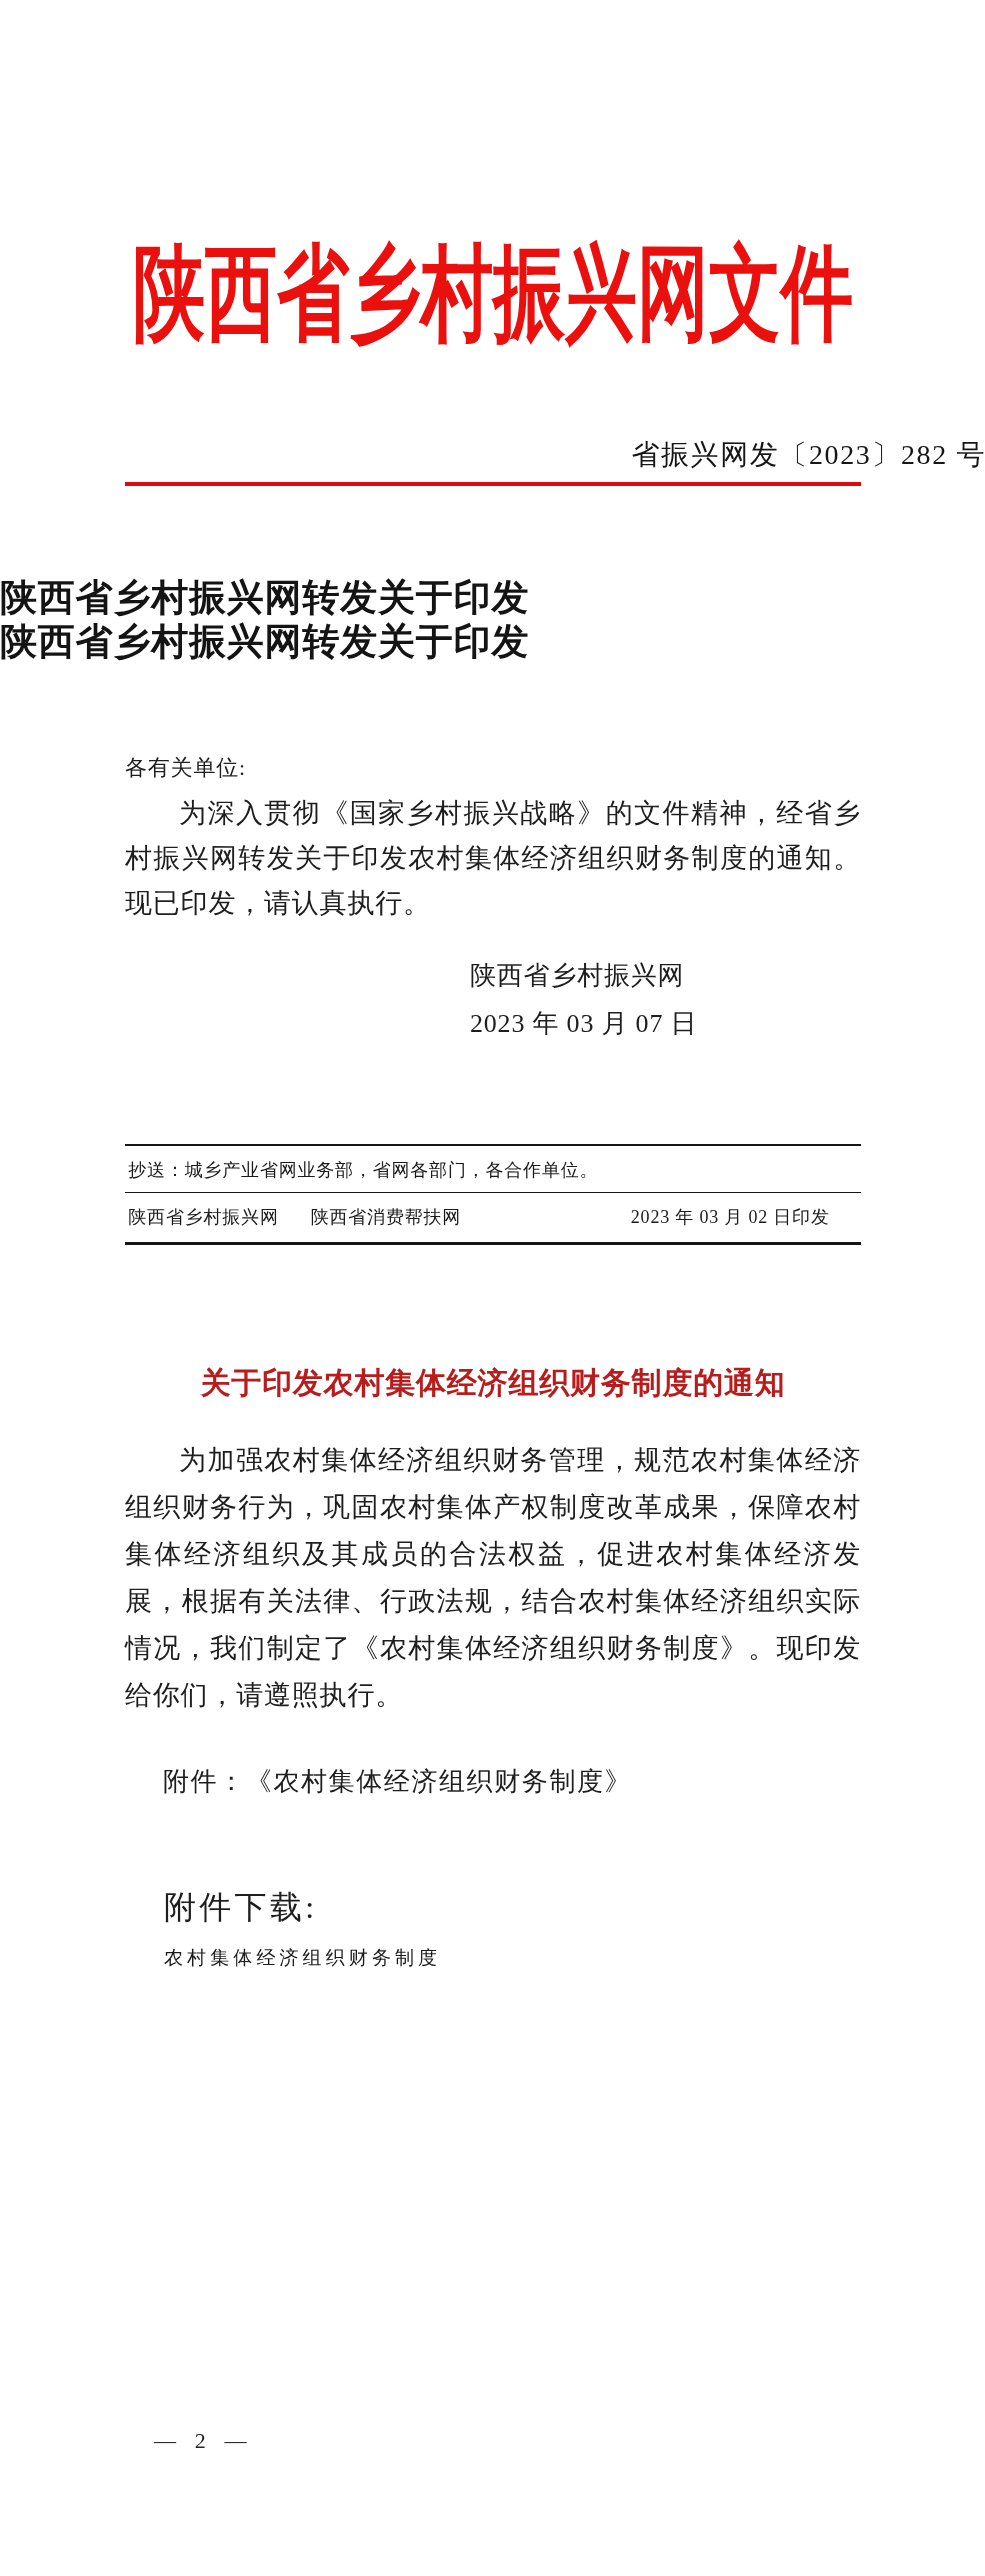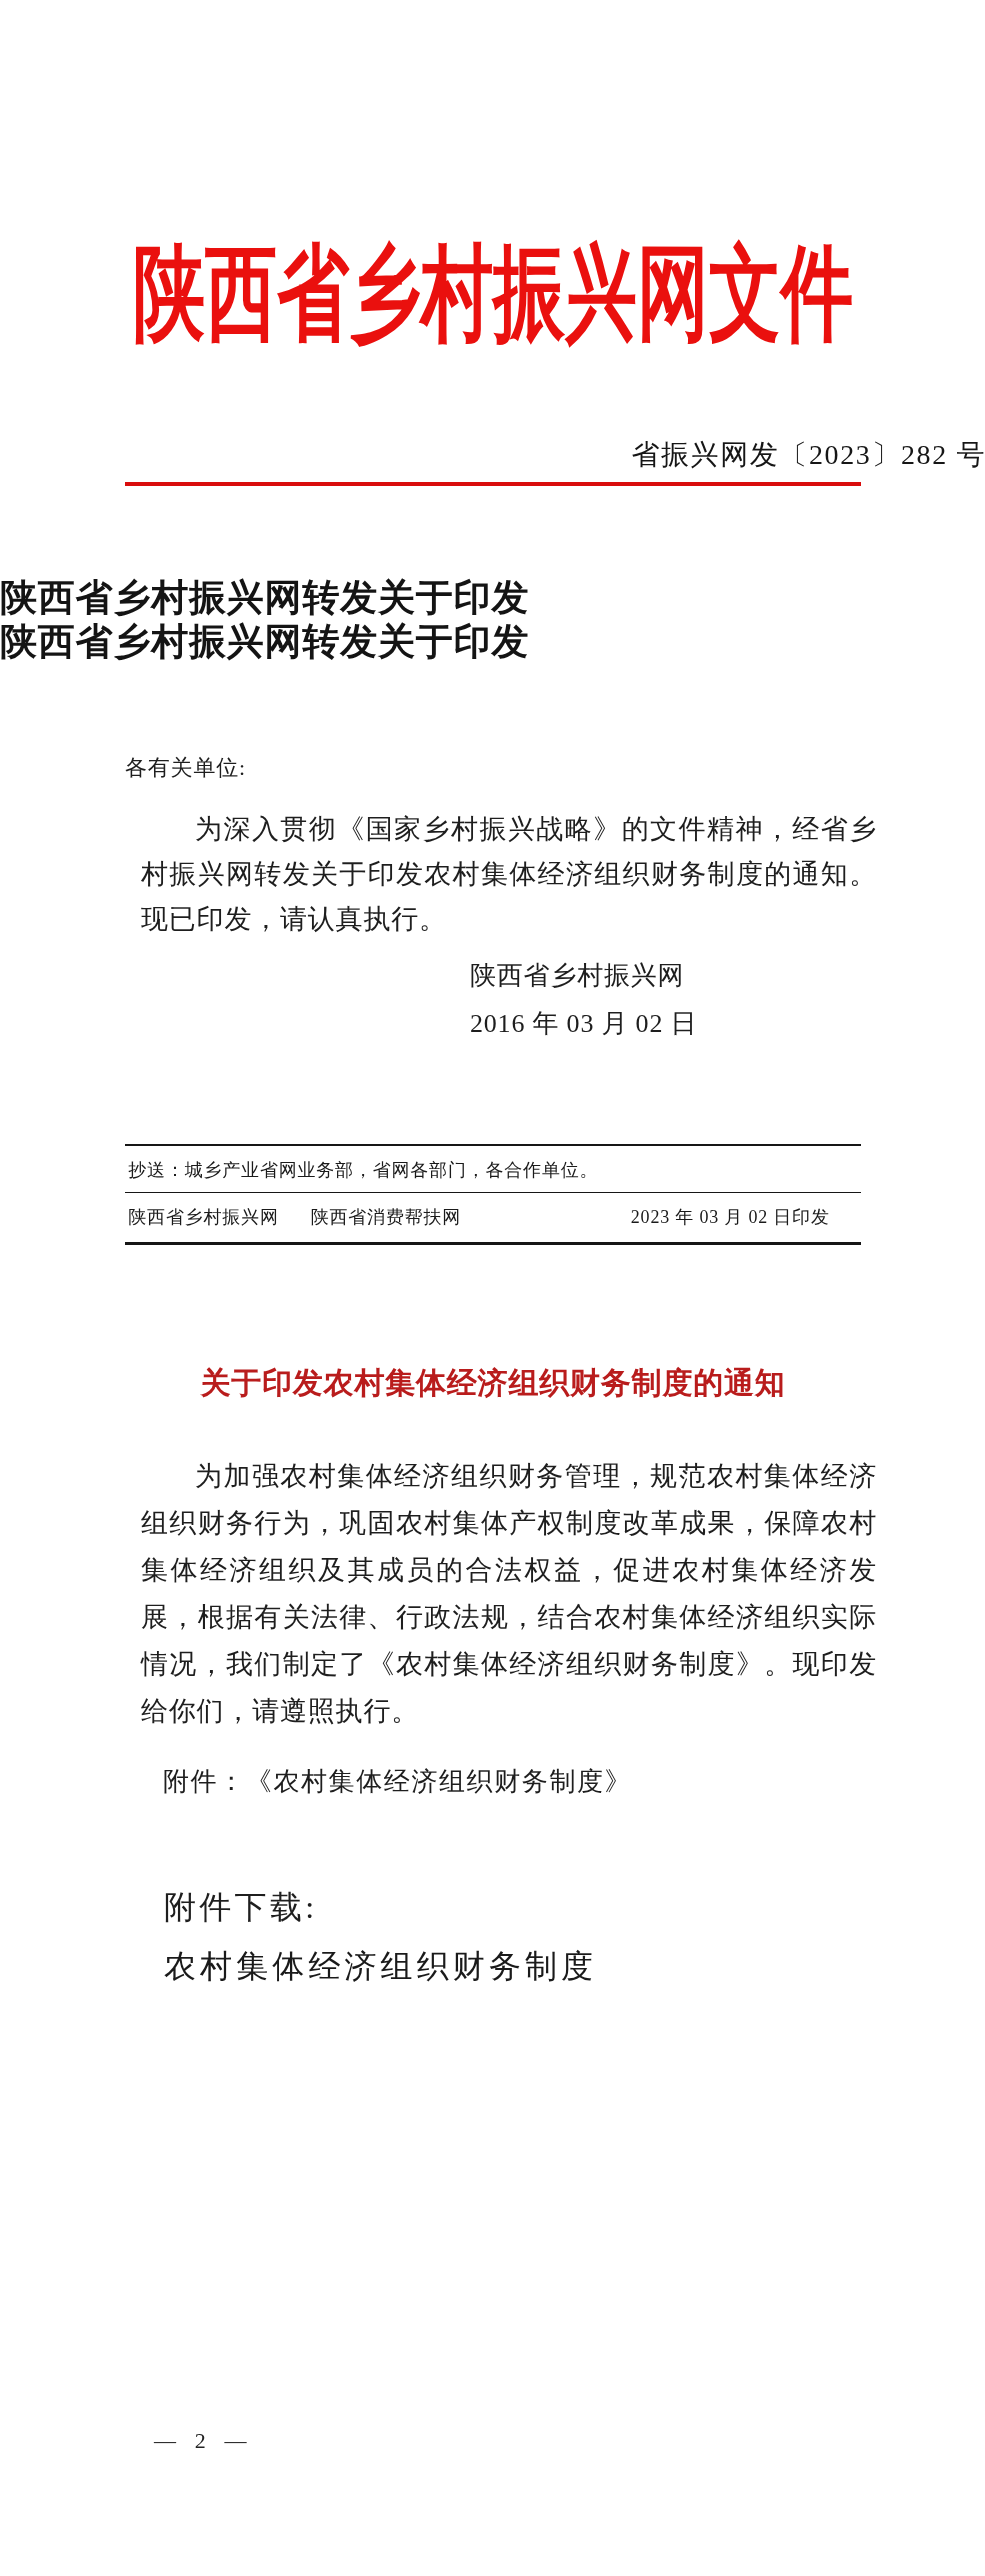--- a/index.html
+++ b/index.html
@@ -75,21 +75,21 @@
 
   .salutation {
     position: absolute;
     top: 753px;
     left: 125px;
     font-size: 22px;
     letter-spacing: 0.8px;
   }
 
   .body-para {
-    margin: 16px;
+    margin: 0;
     position: absolute;
     left: 125px;
     width: 736px;
     font-size: 27px;
     line-height: 45px;
     text-align: justify;
     text-indent: 54px;
     letter-spacing: 0.8px;
     word-break: break-all;
   }
@@ -156,21 +156,21 @@
     position: absolute;
     top: 1886px;
     left: 164px;
     font-size: 32px;
     letter-spacing: 3.3px;
   }
   .download-link {
     position: absolute;
     top: 1945px;
     left: 164px;
-    font-size: 32px;
+    font-size: 19px;
     letter-spacing: 4.1px;
     color: #1a1a1a;
     text-decoration: none;
     cursor: pointer;
   }
 
   .page-number {
     position: absolute;
     top: 2428px;
     left: 154px;
@@ -196,21 +196,21 @@
     <div>陕西省乡村振兴网转发关于印发</div>
     <div>陕西省乡村振兴网转发关于印发</div>
   </div>
 
   <div class="salutation">各有关单位:</div>
 
   <p class="body-para para-first">为深入贯彻《国家乡村振兴战略》的文件精神，经省乡村振兴网转发关于印发农村集体经济组织财务制度的通知。现已印发，请认真执行。</p>
 
   <div class="sign-block">
     <div>陕西省乡村振兴网</div>
-    <div class="sign-date">2016 年 03 月 02 日</div>
+    <div class="sign-date">2023 年 03 月 07 日</div>
   </div>
 
   <div class="dist-block">
     <div class="cc-row">抄送：城乡产业省网业务部，省网各部门，各合作单位。</div>
     <div class="issue-row">
       <span>陕西省乡村振兴网</span>
       <span class="issuer-secondary">陕西省消费帮扶网</span>
       <span class="print-date">2023 年 03 月 02 日印发</span>
     </div>
   </div>

